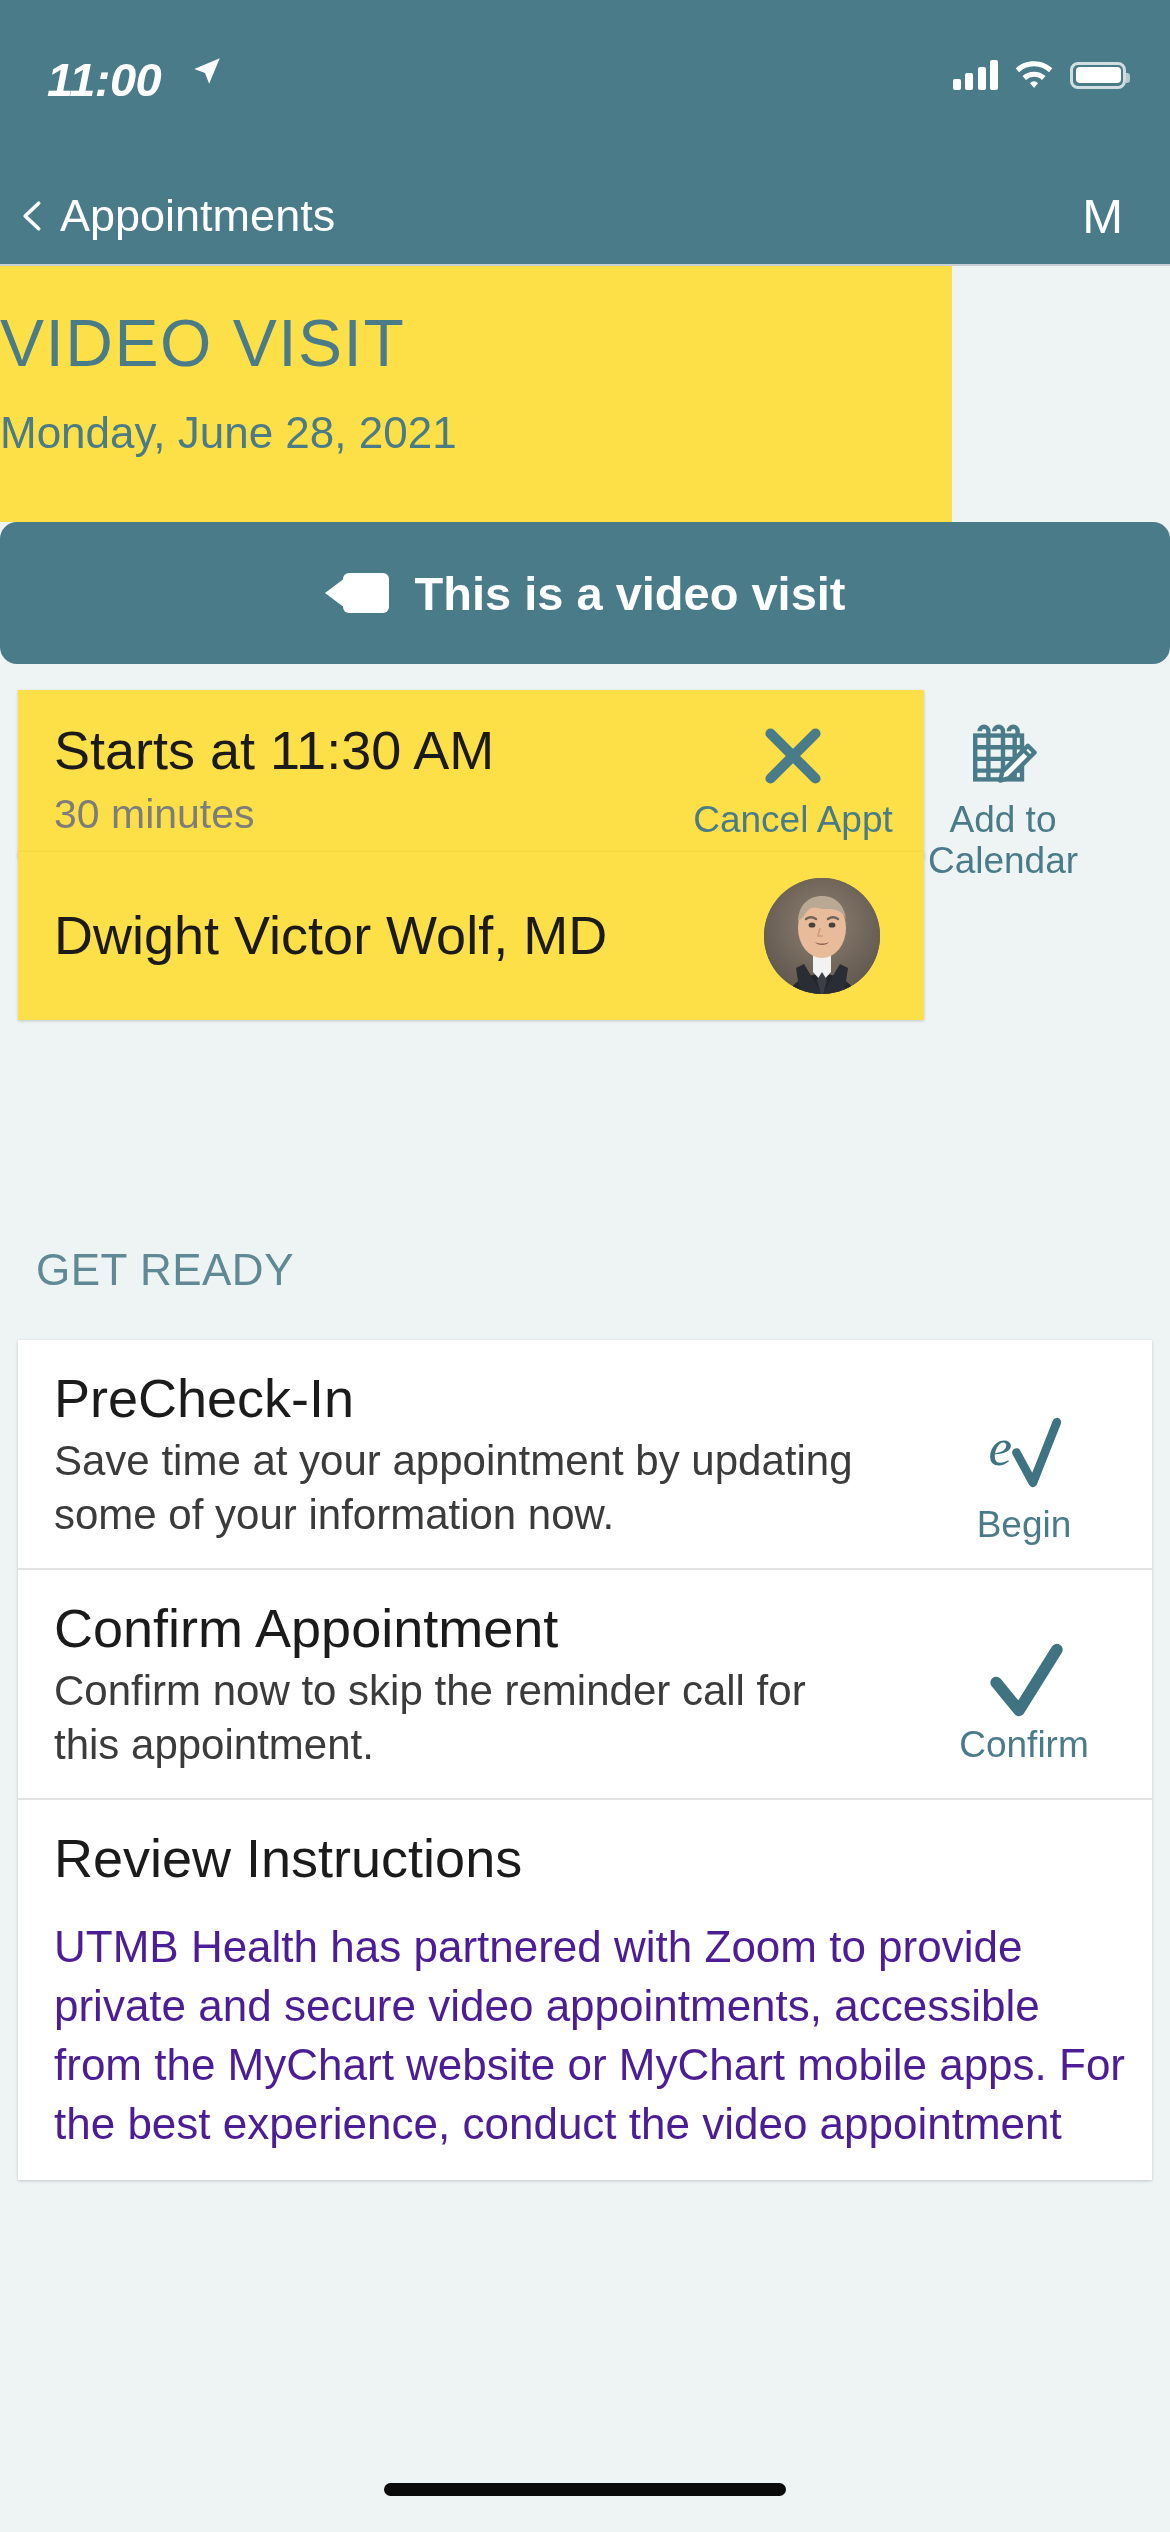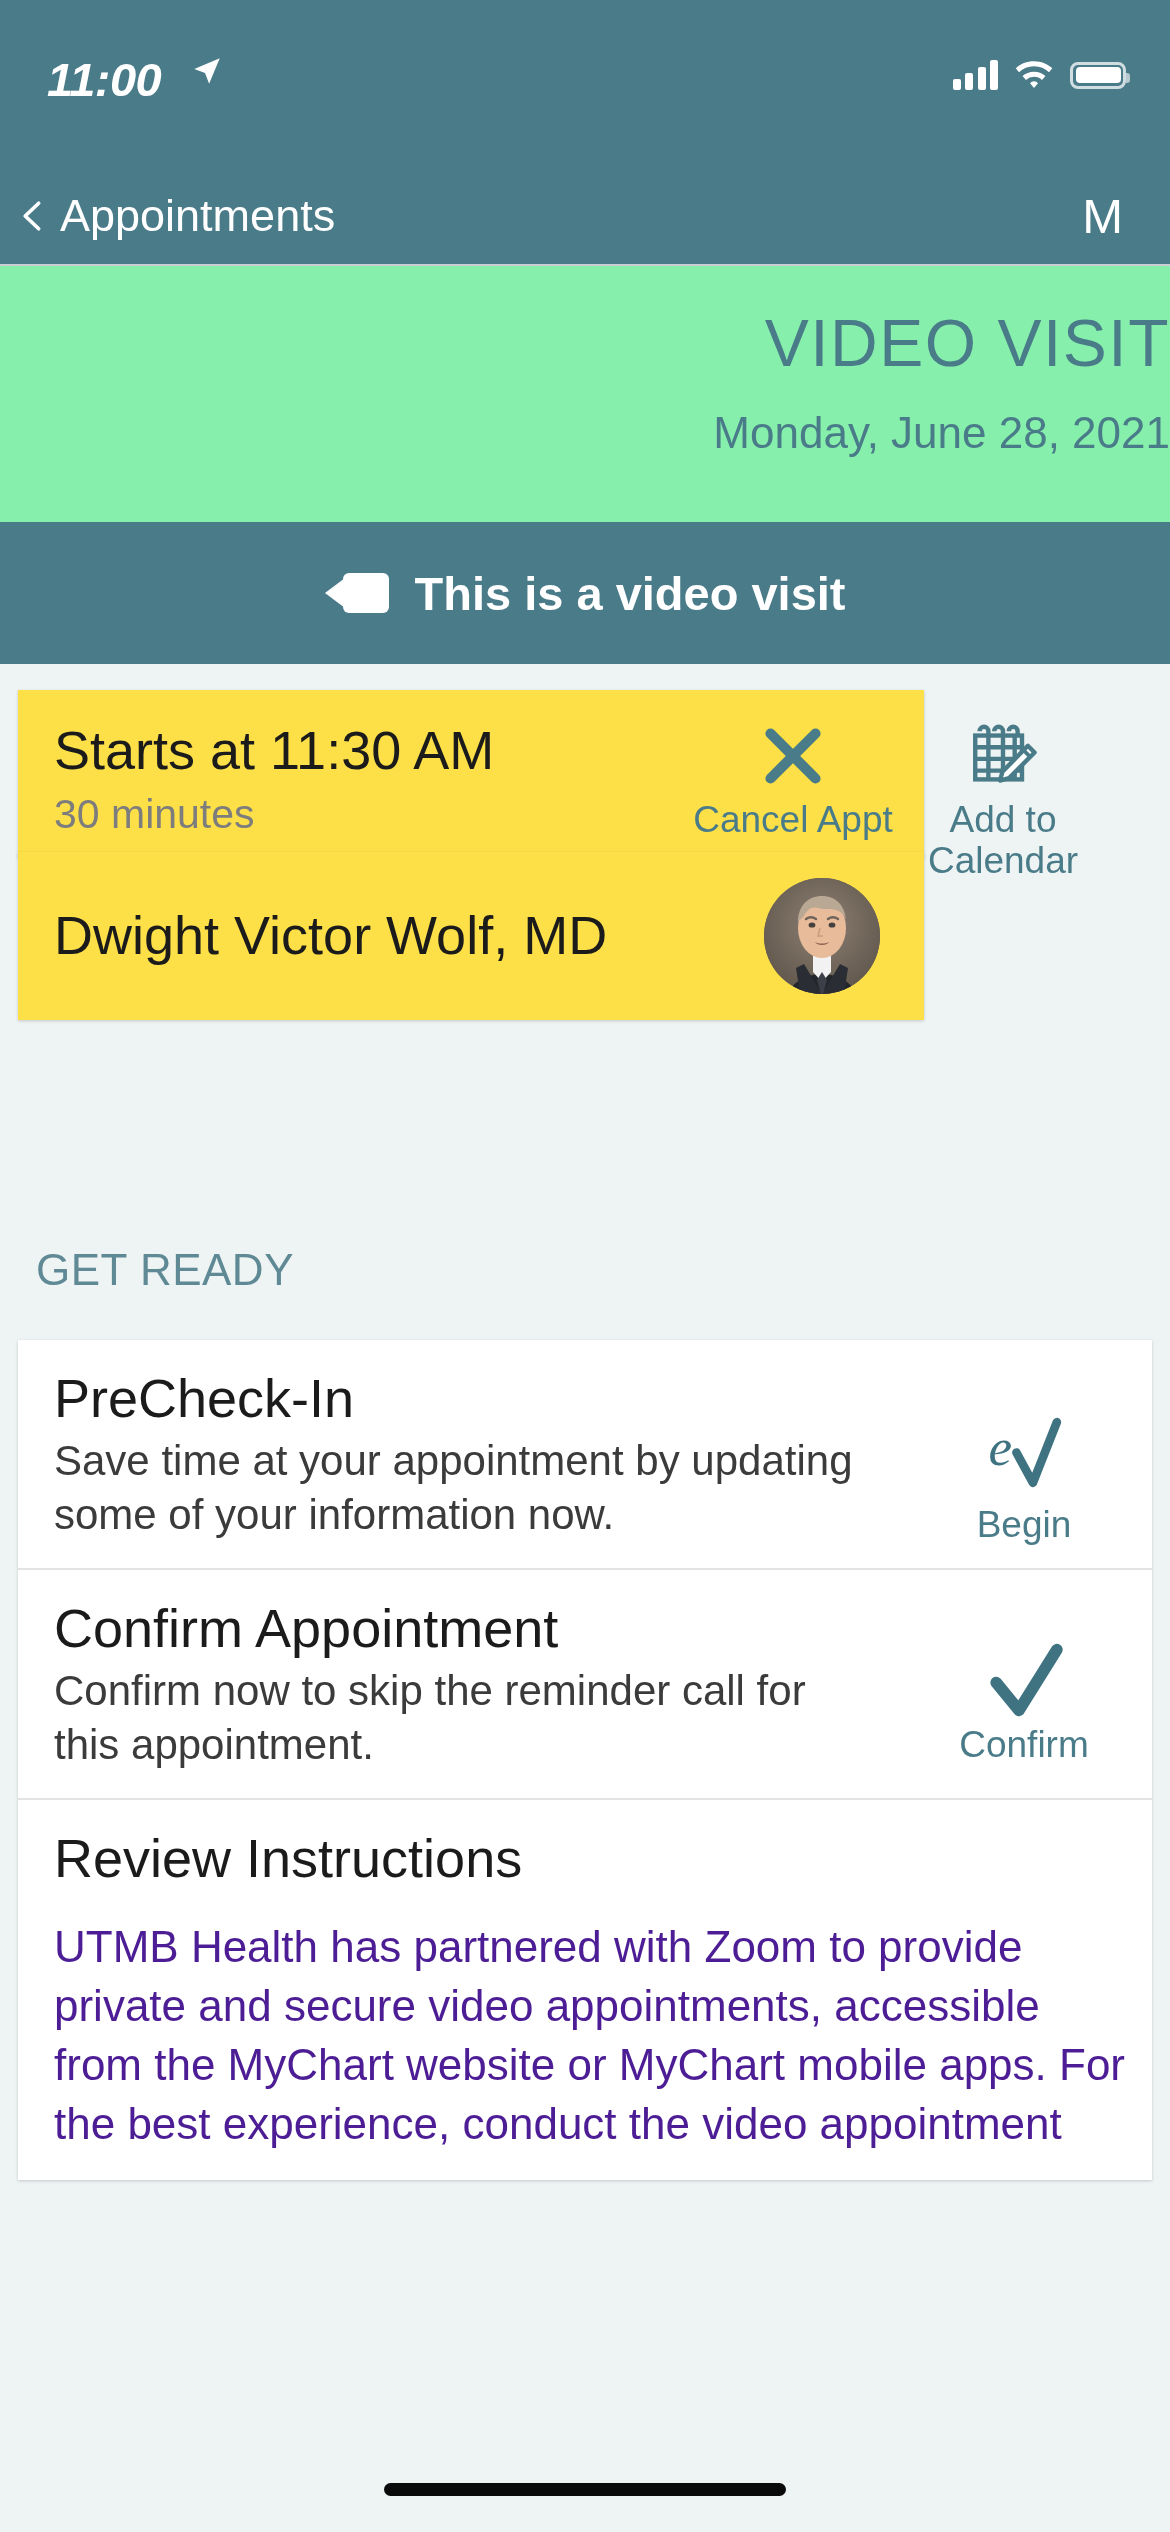--- a/index.html
+++ b/index.html
@@ -50,34 +50,35 @@
   .nav-back { display:flex; align-items:center; margin-left:16px; cursor:pointer; }
   .chev { width:34px; height:34px; margin-right:10px; }
   .nav-back-label { color:#fff; font-size:45px; font-weight:400; }
   .nav-right {
     margin-left:auto; margin-right:47px;
     color:#fff; font-size:49px; font-weight:400;
   }
 
   
   .hero {
-    position:absolute; top:266px; left:0; width:1170px; height:256px;
-    background:#86efac; text-align:right;
+    position:absolute; top:266px; left:0; width:952px; height:256px;
+    background:#fde047; text-align:left;
   }
   .hero-title {
     color:#4a7b89; font-size:66px; font-weight:400;
     letter-spacing:1.5px; padding-top:44px; line-height:1;
   }
   .hero-date { color:#4a7b89; font-size:44px; font-weight:400; padding-top:32px; }
 
   
   .vbanner {
     position:absolute; top:522px; left:0; width:1170px; height:142px;
     background:#4a7b89; display:flex; align-items:center; justify-content:center;
     gap:26px;
+    border-radius:17px;
   }
   .vbanner-label { color:#fff; font-size:47px; font-weight:700; }
   .cam { position:relative; width:64px; height:40px; }
   .cam-body { position:absolute; right:0; top:0; width:46px; height:40px; background:#fff; border-radius:6px; }
   .cam-lens {
     position:absolute; left:0; top:5px; width:0; height:0;
     border-top:15px solid transparent; border-bottom:15px solid transparent;
     border-right:20px solid #fff;
   }
 

